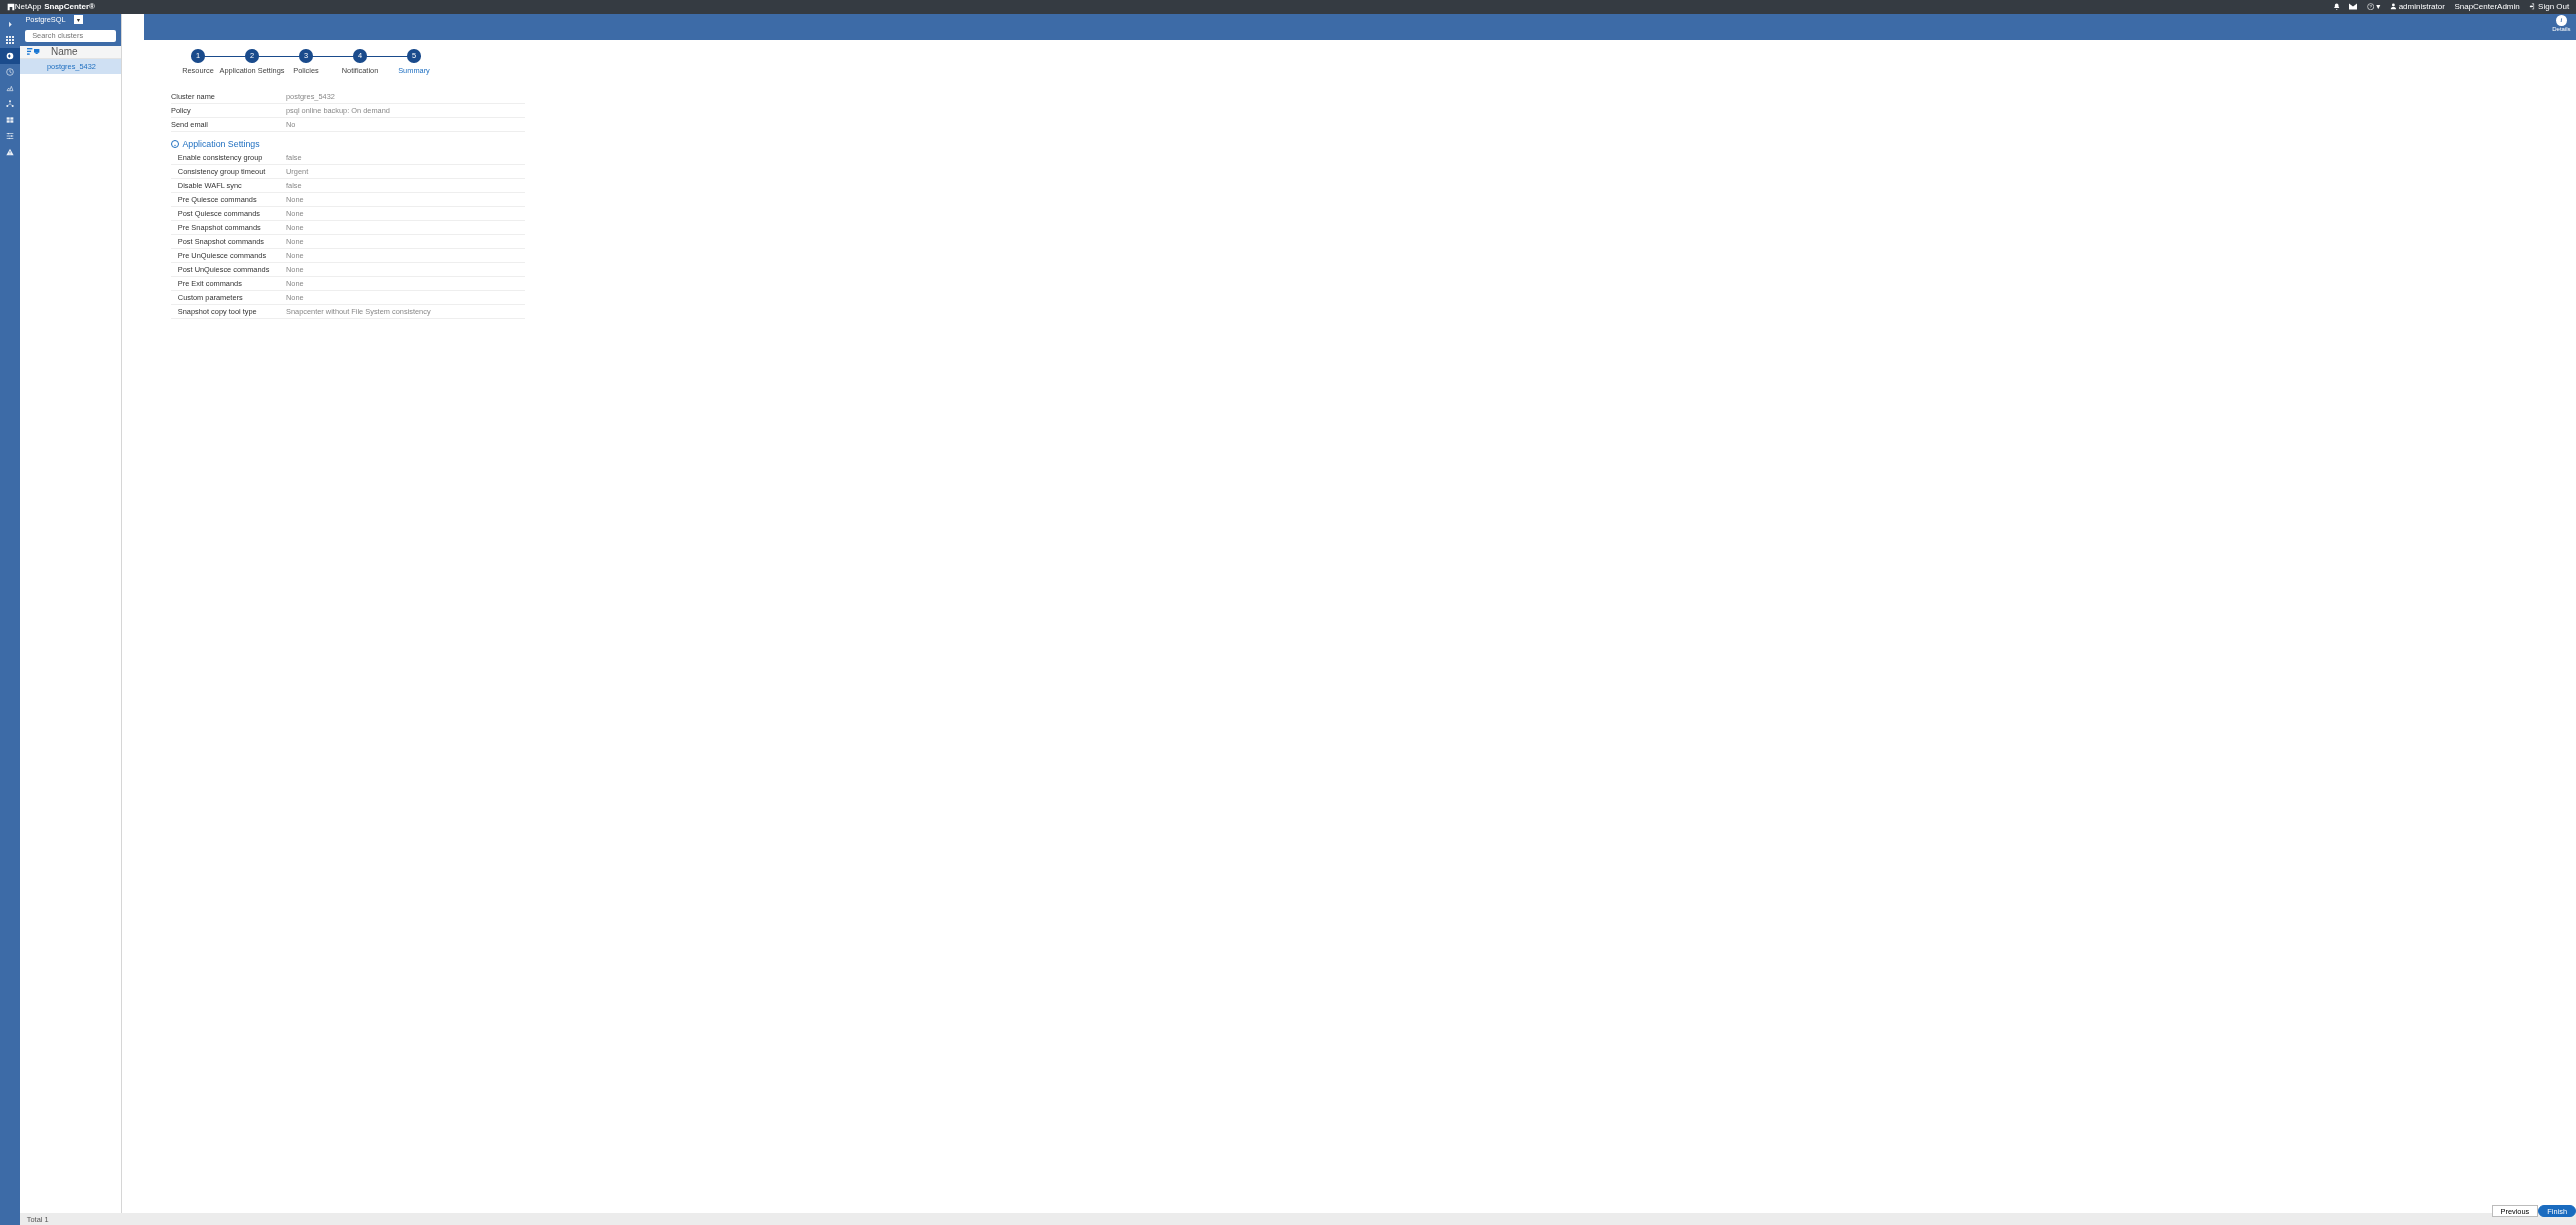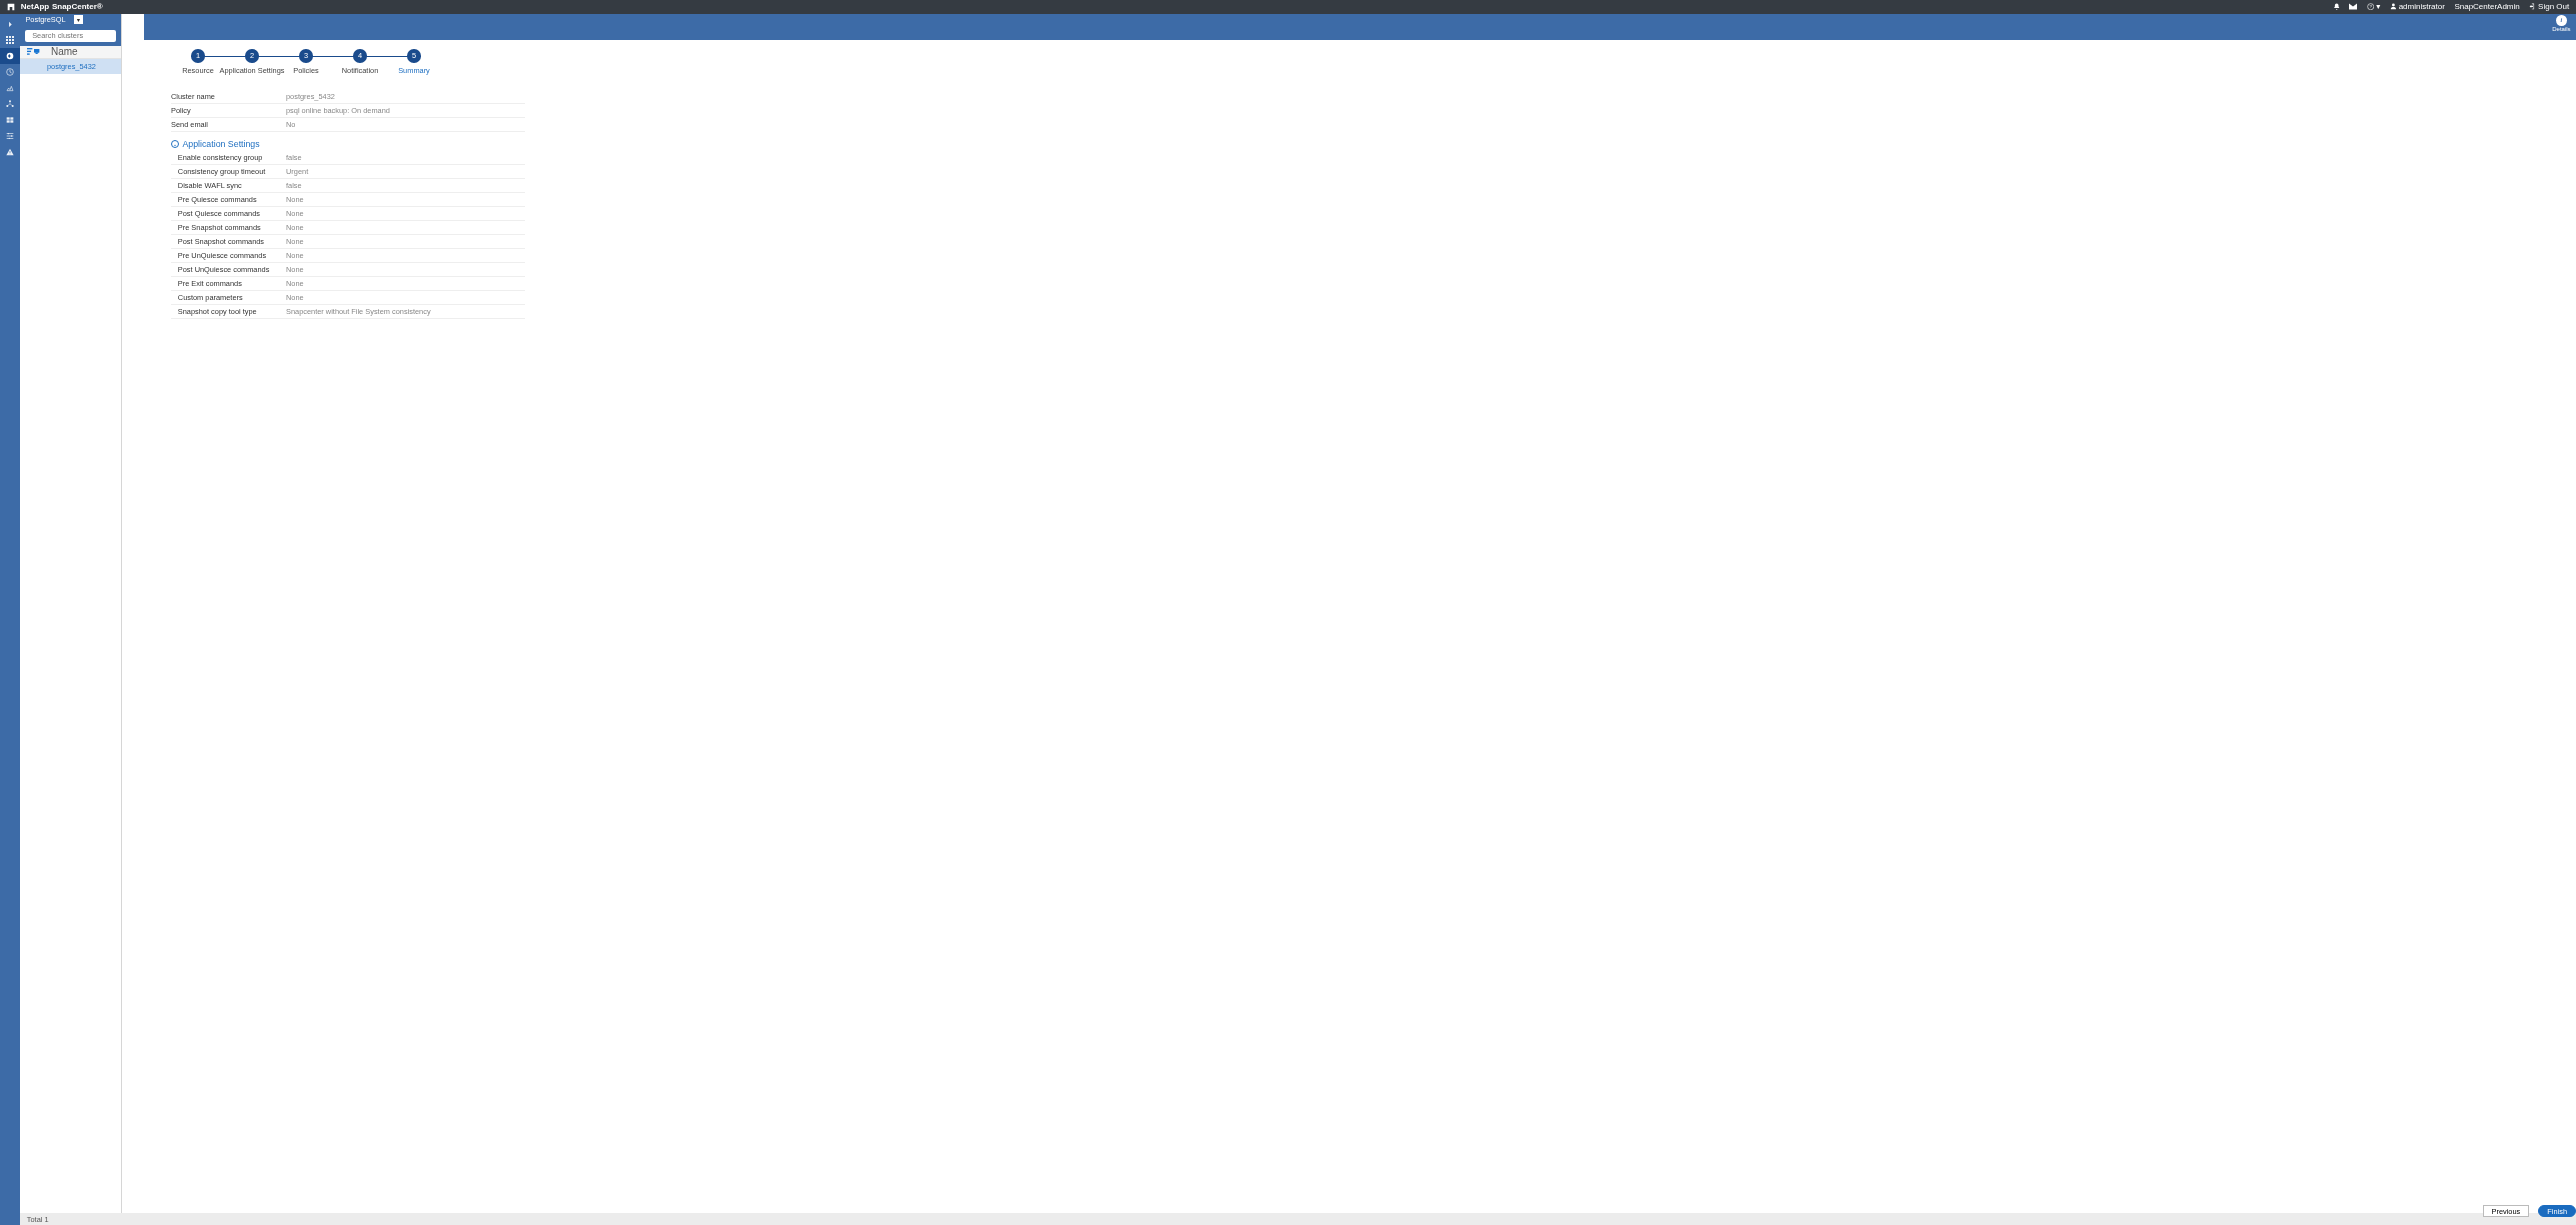--- a/index.html
+++ b/index.html
@@ -1,20 +1,20 @@
 <!DOCTYPE html>
 <html style="font-size:10.8px"><head>
 <meta charset="utf-8">
 <style>
 * { margin:0; padding:0; box-sizing:border-box; font-family:"Segoe UI",Arial,sans-serif; }
 body { font-size:8px; color:#333; overflow:hidden; }
 
 
 .topbar { height:13.5px; background:#353b42; color:#fff; display:flex; align-items:center; padding:0 6.8px; font-size:8px; }
-.topbar .brand { font-weight:bold;padding-left:6px; }
+.topbar .brand { font-weight:normal; }
 .topbar .prod  { margin-left:2.7px;font-weight:bold; }
 .topbar .spacer { flex:1; }
 .topbar .titem { margin-left:9.5px; cursor:pointer; display:flex; align-items:center; gap:2px; }
 .topbar svg { fill:#fff; }
 
 
 .rail { position:absolute; left:0; top:13.5px; bottom:0; width:20px; background:#3d6ba7; display:flex; flex-direction:column; align-items:center; padding-top:2.7px; }
 .rail .ritem { width:20px; height:16px; display:flex; align-items:center; justify-content:center; cursor:pointer; }
 .rail .ritem svg { fill:#fff; opacity:.9; }
 .rail .ritem.active { background:#1a4b8c; }
@@ -57,21 +57,21 @@
 .kv   { width:354px; }
 .kv .r{ display:flex; border-bottom:0.7px solid #eee; padding:2px 0; font-size:7.4px;}
 .kv .k{ width:115px; color:#333; }
 .kv .v{ flex:1; color:#888; }
 .section{ display:flex; align-items:center; gap:3.4px; color:#1f6fc0; font-size:8.8px; margin:6.8px 0 2.7px; cursor:pointer; }
 .section .chev{ width:8px; height:8px; border:0.7px solid #1f6fc0; border-radius:50%; display:flex; align-items:center; justify-content:center; font-size:5.4px;}
 .kv.indent .k{ padding-left:6.8px; }
 
 
 .status  { position:absolute; left:20px; right:0; bottom:0; height:12px; background:#ececec; color:#555; font-size:7.4px; display:flex; align-items:center; padding:0 6.8px; }
-.actions { position:absolute; right:0; bottom:0; height:20px; display:flex;gap:9px; }
+.actions { position:absolute; right:0; bottom:0; height:20px; display:flex; }
 .actions button{ height:12px; border:0.7px solid #bbb; background:#fff; font-size:7.4px; padding:0 8px; cursor:pointer; }
 .actions button.primary{ background:#1a6bbf; color:#fff; border-color:#1a6bbf;border-radius:6px; }
 </style>
 </head>
 <body>
 
 <div class="topbar">
   <svg width="8" height="8" viewBox="0 0 12 12">
       <path d="M1 1h3v10H1zM4 1h4v5H4zM8 1h3v10H8z"></path>
     </svg>

